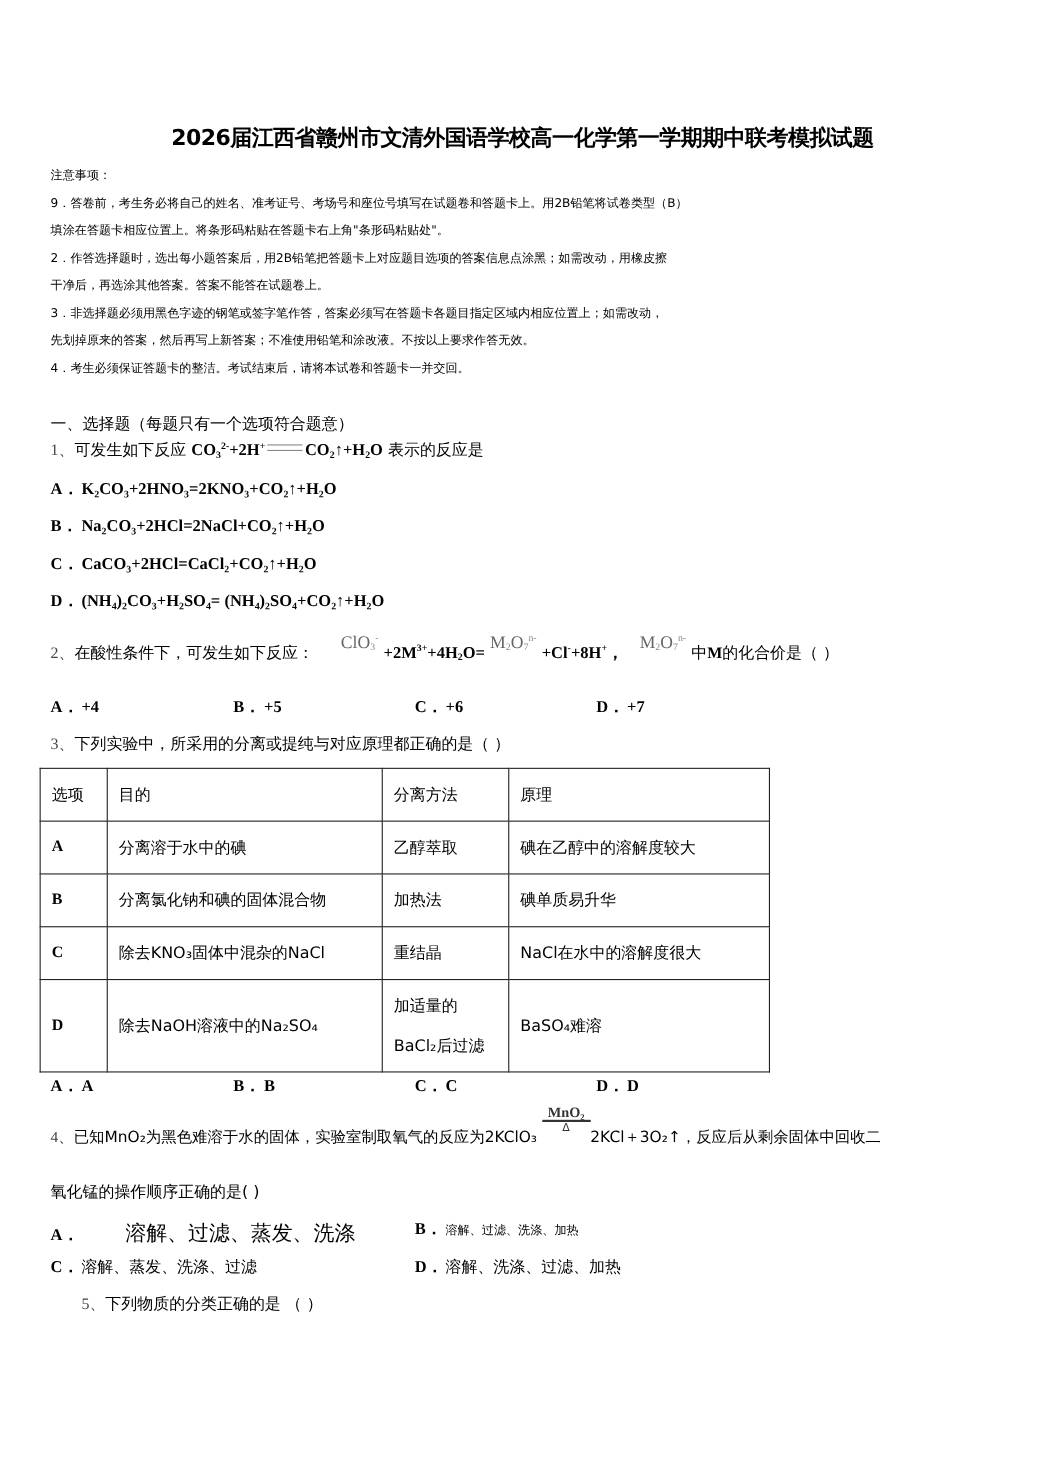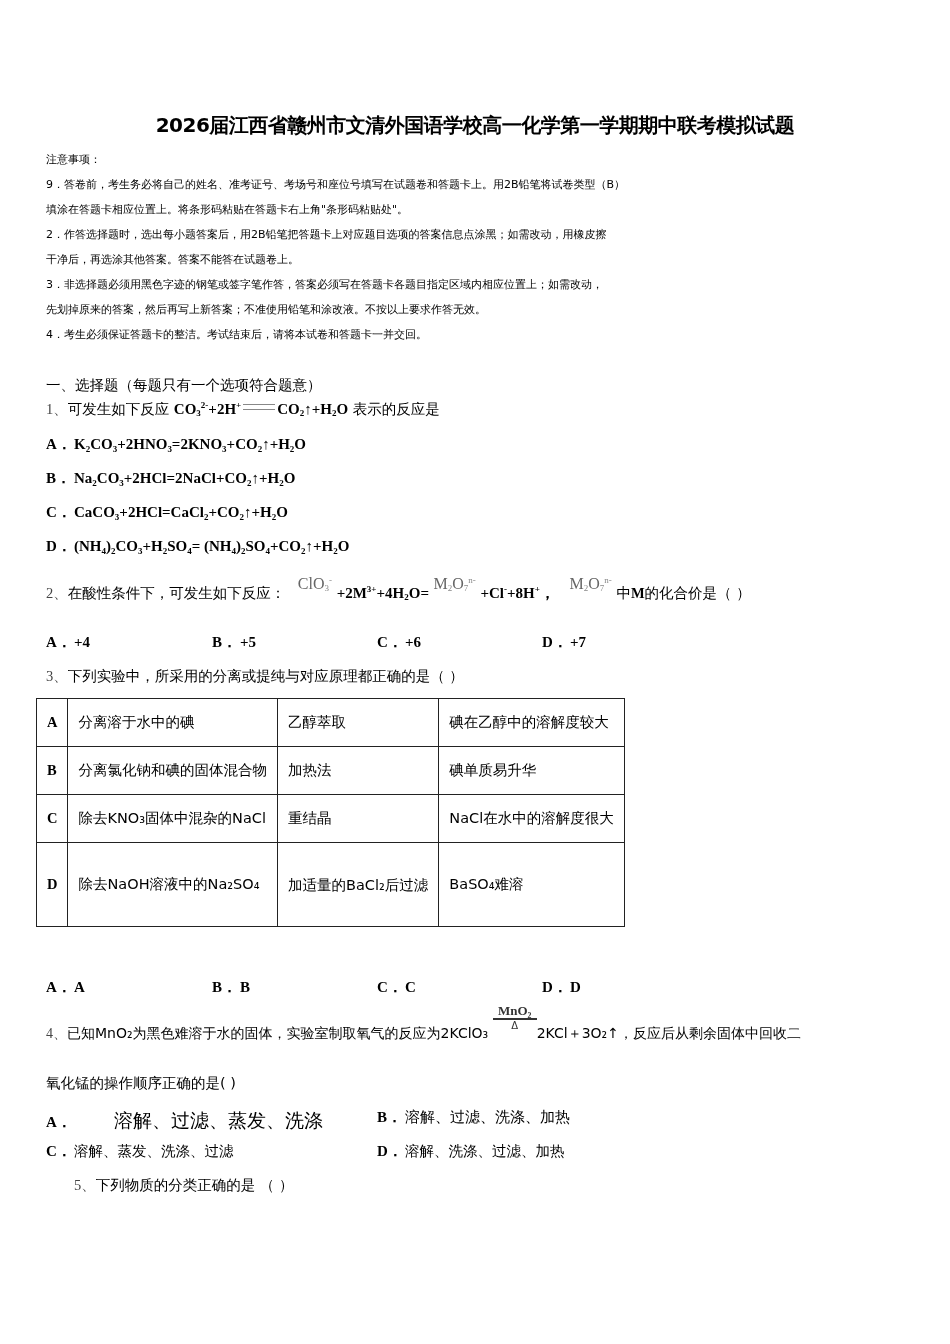--- a/index.html
+++ b/index.html
@@ -52,36 +52,42 @@
   <span class="chem">CO<sub>3</sub><sup>2-</sup>+2H<sup>+</sup><span class="eqbar"></span>CO<sub>2</sub>↑+H<sub>2</sub>O</span>
   <span>表示的反应是</span>
 </div>
 <div class="abs opt" style="top:435px;"><span class="lbl">A．</span><span>K₂CO₃+2HNO₃=2KNO₃+CO₂↑+H₂O</span></div>
 <div class="abs opt" style="top:469px;"><span class="lbl">B．</span><span>Na₂CO₃+2HCl=2NaCl+CO₂↑+H₂O</span></div>
 <div class="abs opt" style="top:503px;"><span class="lbl">C．</span><span>CaCO₃+2HCl=CaCl₂+CO₂↑+H₂O</span></div>
 <div class="abs opt" style="top:537px;"><span class="lbl">D．</span><span>(NH₄)₂CO₃+H₂SO₄= (NH₄)₂SO₄+CO₂↑+H₂O</span></div>
 
 <div class="abs q" style="top:584px;">
   <span class="num">2、</span><span>在酸性条件下，可发生如下反应：</span>
-  <span class="light" style="position:relative;top:-9px;margin-left:8px;">ClO<sub>3</sub><sup>-</sup></span>
+  <span class="light" style="position:relative;top:-9px;margin-left:20px;">ClO<sub>3</sub><sup>-</sup></span>
   <span class="chem">+2M<sup>3+</sup>+4H<sub>2</sub>O=</span>
   <span class="light" style="position:relative;top:-9px;">M<sub>2</sub>O<sub>7</sub><sup>n-</sup></span>
   <span class="chem">+Cl<sup>-</sup>+8H<sup>+</sup>，</span>
   <span class="light" style="position:relative;top:-9px;margin-left:10px;">M<sub>2</sub>O<sub>7</sub><sup>n-</sup></span>
   <span>中</span><span class="b">M</span><span>的化合价是（  ）</span>
 </div>
 <div class="abs opt" style="top:633px;left:46px;"><span class="lbl">A．</span><span>+4</span></div>
 <div class="abs opt" style="top:633px;left:212px;"><span class="lbl">B．</span><span>+5</span></div>
 <div class="abs opt" style="top:633px;left:377px;"><span class="lbl">C．</span><span>+6</span></div>
 <div class="abs opt" style="top:633px;left:542px;"><span class="lbl">D．</span><span>+7</span></div>
 
 <div class="abs q" style="top:667px;"><span class="num">3、</span><span>下列实验中，所采用的分离或提纯与对应原理都正确的是（    ）</span></div>
 
 <table class="sep">
   <tbody>
+      <tr style="height:48px;">
+    <td style="width:40px;">选项</td>
+    <td style="width:229px;">目的</td>
+    <td style="width:94px;">分离方法</td>
+    <td style="width:216px;">原理</td>
+  </tr>
   <tr style="height:48px;">
     <td class="key">A</td>
     <td>分离溶于水中的碘</td>
     <td>乙醇萃取</td>
     <td>碘在乙醇中的溶解度较大</td>
   </tr>
   <tr style="height:48px;">
     <td class="key">B</td>
     <td>分离氯化钠和碘的固体混合物</td>
     <td>加热法</td>
@@ -110,17 +116,17 @@
 <div class="abs q" style="top:1024px;font-size:14px;">
   <span class="num">4、</span><span>已知MnO₂为黑色难溶于水的固体，实验室制取氧气的反应为2KClO₃</span>
   <span class="cat">
     <span class="top">MnO₂</span>
     <span class="bot">Δ</span>
   </span><span>2KCl＋3O₂↑，反应后从剩余固体中回收二</span>
 </div>
 <div class="abs q" style="top:1074px;">氧化锰的操作顺序正确的是(      )</div>
 
 <div class="abs opt" style="top:1108px;left:46px;"><span class="lbl">A．</span><span style="font-family:'DejaVu Sans',sans-serif;font-weight:normal;font-size:19px;margin-left:40px;">溶解、过滤、蒸发、洗涤</span></div>
-<div class="abs opt" style="top:1108px;left:377px;"><span class="lbl">B．</span><span style="font-family:'DejaVu Sans',sans-serif;font-weight:normal;font-size:15px;">溶解、过滤、洗涤、加热</span></div>
+<div class="abs opt" style="top:1108px;left:377px;"><span class="lbl">B．</span><span style="font-family:'DejaVu Sans',sans-serif;font-weight:normal;font-size:11px;">溶解、过滤、洗涤、加热</span></div>
 <div class="abs opt" style="top:1142px;left:46px;"><span class="lbl">C．</span><span style="font-family:'DejaVu Sans',sans-serif;font-weight:normal;font-size:14.5px;">溶解、蒸发、洗涤、过滤</span></div>
 <div class="abs opt" style="top:1142px;left:377px;"><span class="lbl">D．</span><span style="font-family:'DejaVu Sans',sans-serif;font-weight:normal;font-size:14.5px;">溶解、洗涤、过滤、加热</span></div>
 
 <div class="abs q" style="top:1176px;margin-left:28px;"><span class="num">5、</span><span>下列物质的分类正确的是 （       ）</span></div>
 
 </body></html>

